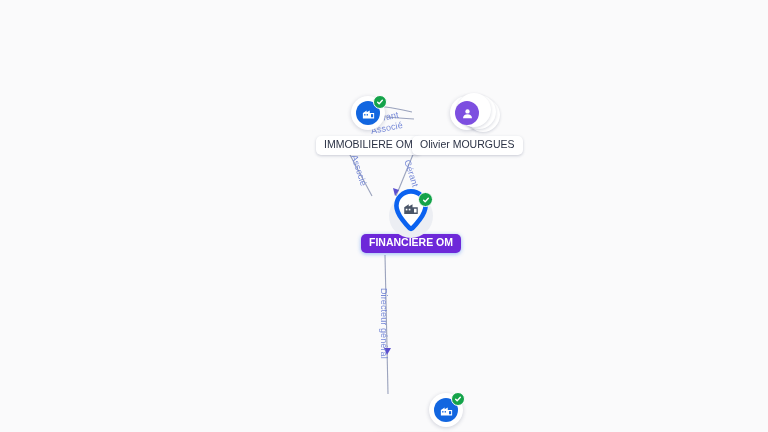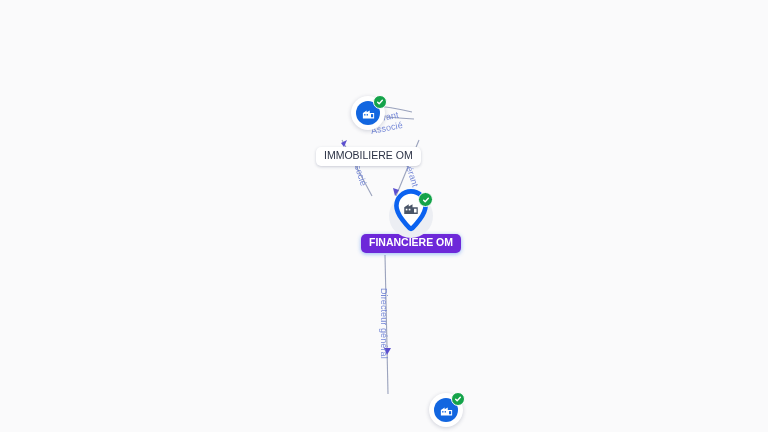--- a/index.html
+++ b/index.html
@@ -155,21 +155,21 @@
     background: #14a34a;
     border: 1.5px solid #ffffff;
     display: flex;
     align-items: center;
     justify-content: center;
     z-index: 4;
   }
 
   
   .node-label {
-    margin-top: 17px;
+    margin-top: 6px;
     padding: 3px 8px 4px 8px;
     border-radius: 5px;
     background: #ffffff;
     color: #2b3245;
     font-size: 10.5px;
     white-space: nowrap;
     box-shadow: 0 1px 3px rgba(30,40,80,.22);
     line-height: 1.1;
   }
   .node-label.selected {
@@ -224,20 +224,34 @@
       </div>
       <div class="check-badge">
         <svg width="8" height="8" viewBox="0 0 24 24" aria-hidden="true">
           <path fill="none" stroke="#ffffff" stroke-width="4.2" stroke-linecap="round" stroke-linejoin="round" d="M5 12.5l4.5 4.5L19 7"></path>
         </svg>
       </div>
     </div>
     <div class="node-label">IMMOBILIERE OM</div>
   </div>
 
+  <div class="node" style="left:412px; top:96px;">
+    <div class="circle-node">
+      <div class="stack s3"></div>
+      <div class="stack s2"></div>
+      <div class="stack s1"></div>
+      <div class="circle-inner person" style="position:relative; z-index:3;">
+        <svg width="15" height="15" viewBox="0 0 24 24" aria-hidden="true">
+          <circle cx="12" cy="8.6" r="3.5" fill="#ffffff"></circle>
+          <path fill="#ffffff" d="M4.8 19.5c0-3.9 3.2-6.2 7.2-6.2s7.2 2.3 7.2 6.2z"></path>
+        </svg>
+      </div>
+    </div>
+    <div class="node-label" style="margin-top:6px;">Olivier MOURGUES</div>
+  </div>
 
   <div class="node" style="left:361px; top:188px;">
     <div class="pin-wrap">
       <div class="pin-halo"></div>
       <svg class="pin-shape" viewBox="0 0 38 48">
         <path fill="#ffffff" stroke="#0b62f0" stroke-width="4.6" d="M19 3.4c-8.1 0-14.6 6.4-14.6 14.3 0 9.2 11.3 20.6 13.6 22.8a1.4 1.4 0 0 0 2 0c2.3-2.2 13.6-13.6 13.6-22.8C33.6 9.8 27.1 3.4 19 3.4z"></path>
       </svg>
       <div class="pin-icon-slot">
         <svg width="18" height="18" viewBox="0 0 24 24" aria-hidden="true">
           <path fill="#4a5568" d="M3 20V11l6-4v3l5-3v4h7v9H3z"></path>

